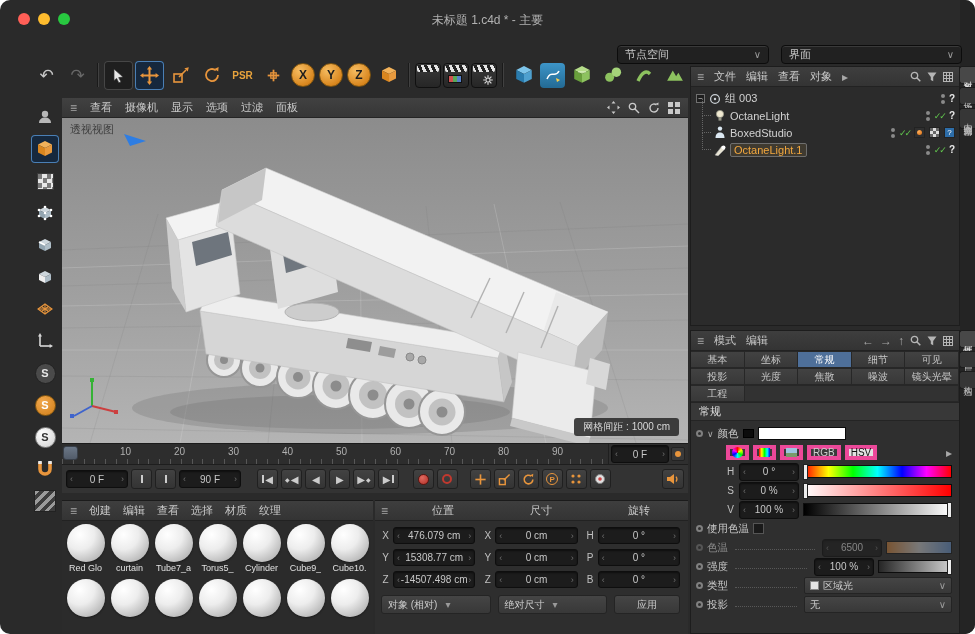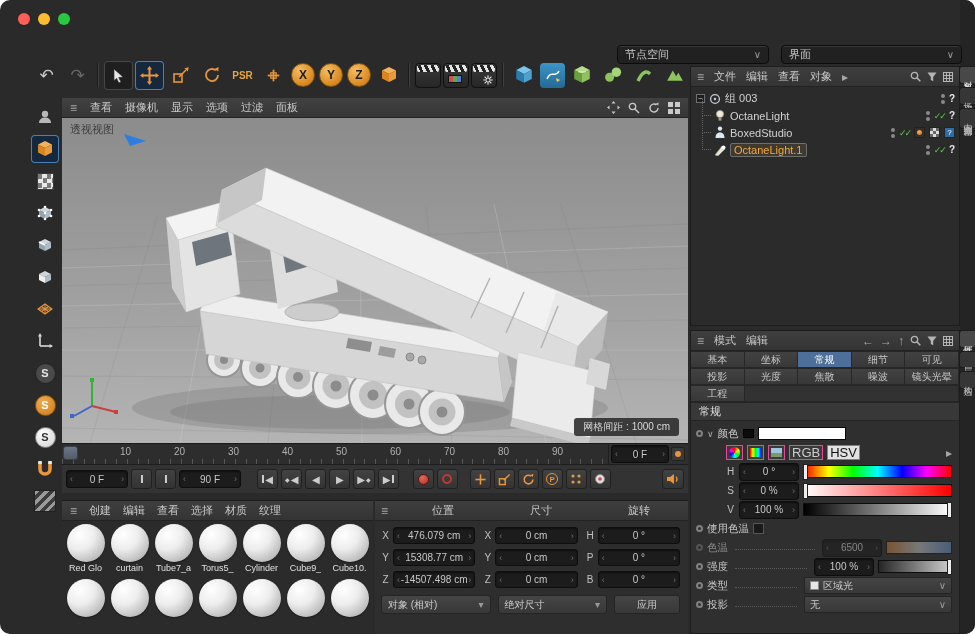--- a/index.html
+++ b/index.html
@@ -74,21 +74,21 @@
 .msphere{width:38px;height:38px;border-radius:50%;background:radial-gradient(circle at 33% 28%,#fff,#ededed 40%,#b5b5b5 82%,#8f8f8f);box-shadow:0 1px 2px rgba(0,0,0,.4)}
 .mname{font-size:9px;color:#e0e0e0;height:10px;max-width:42px;overflow:hidden;white-space:nowrap}
 .coords{position:absolute;left:375px;top:500px;width:313px;height:134px;background:#2e2e2e;border-top:1px solid #1b1b1b;overflow:hidden}
 .coord-head{height:20px;background:linear-gradient(#3e3e3e,#343434);border-bottom:1px solid #222;display:flex;align-items:center;color:#c9c9c9}
 .coord-head .hcell{flex:1;text-align:center}
 .coord-grid{display:grid;grid-template-columns:1fr 1fr 1fr;gap:5px 8px;padding:6px 8px 4px 6px}
 .cfield{display:flex;align-items:center;gap:3px}
 .clabel{width:9px;font-size:10px;color:#c0c0c0;text-align:center;flex:none}
 .cfield .spin{flex:1;height:17px}
 .coord-foot{display:flex;gap:7px;padding:3px 8px 0 6px}
-.csel{flex:1;height:19px;background:linear-gradient(#454545,#383838);border:1px solid #242424;border-radius:3px;display:flex;align-items:center;justify-content:space-between;padding:0 6px;font-size:10px;color:#ccc}
+.csel{flex:1;height:19px;background:linear-gradient(#454545,#383838);border:1px solid #242424;border-radius:3px;display:flex;align-items:center;padding:0 6px;font-size:10px;color:#ccc}
 .cbtn{width:66px;height:19px;background:linear-gradient(#454545,#383838);border:1px solid #242424;border-radius:3px;display:flex;align-items:center;justify-content:center;font-size:10px;color:#ccc}
 
 .om{position:absolute;left:690px;top:66px;width:270px;height:260px;background:#2b2b2b;border:1px solid #1d1d1d}
 .om .pmenu{gap:10px;padding:0 6px}
 .mright{margin-left:auto;display:flex;gap:6px;align-items:center}
 .om-tree{padding:3px 0;font-size:11px;color:#d2d2d2}
 .orow{height:17px;display:flex;align-items:center;gap:3px;padding:0 4px 0 5px;position:relative}
 .orow.child{padding-left:22px}
 .orow.child::before{content:"";position:absolute;left:11px;top:-8px;height:16px;width:8px;border-left:1px dotted #666;border-bottom:1px dotted #666}
 .exp{width:9px;height:9px;background:#1e1e1e;border:1px solid #707070;color:#ccc;font-size:8px;line-height:7px;text-align:center;flex:none}
@@ -115,21 +115,21 @@
 .atab.filler{width:80%;background:#323232}
 .asec{height:19px;background:#383838;border-top:1px solid #242424;border-bottom:1px solid #242424;display:flex;align-items:center;padding:0 8px;color:#e2e2e2}
 .abody{padding:3px 7px 0 5px}
 .prow{display:flex;align-items:center;gap:4px;height:19px;font-size:10.5px;color:#c8c8c8}
 .prow.indent{padding-left:30px}
 .adot{width:7px;height:7px;border:2px solid #808080;border-radius:50%;flex:none}
 .adot.dimmed{border-color:#555}
 .caret{font-size:9px;color:#aaa}
 .swatch-sm{width:11px;height:9px;background:#0c0c0c;border:1px solid #000;flex:none}
 .colorbar{width:88px;height:13px;background:#fff;border:1px solid #0a0a0a}
-.cmode{height:15px;min-width:17px;background:#3a3a3a;border:1px solid #ec4899;display:flex;align-items:center;justify-content:center;font-size:13px;color:#ccc;padding:0 2px}
+.cmode{height:15px;min-width:17px;background:#3a3a3a;border:4px solid #ec4899;display:flex;align-items:center;justify-content:center;font-size:10px;color:#ccc;padding:0 2px}
 .cmode.active{background:#e2e2e2;color:#111}
 .wheel{width:11px;height:11px;border-radius:50%;background:conic-gradient(#f00,#ff0,#0f0,#0ff,#00f,#f0f,#f00)}
 .spec{width:11px;height:9px;background:linear-gradient(90deg,#f00,#ff0,#0f0,#0ff,#00f)}
 .pic{width:11px;height:9px;background:linear-gradient(#9ec4e0 0 55%,#7a9a6a 55%)}
 .hsv-spin{width:60px;flex:none}
 .gradbar{position:relative;flex:1;height:13px;border:1px solid #0d0d0d}
 .gradbar.h{background:linear-gradient(90deg,#f00,#ff0,#0f0,#0ff,#00f,#f0f,#f00)}
 .gradbar.s{background:linear-gradient(90deg,#fff,#f00)}
 .gradbar.v{background:linear-gradient(90deg,#000,#fff)}
 .gradbar.intens{background:linear-gradient(90deg,#262626,#cfcfcf)}
@@ -153,20 +153,21 @@
 </head>
 <body>
 
 <div class="window">
 
   <div class="tl">
     <span class="r"></span>
     <span class="y"></span>
     <span class="g"></span>
   </div>
+  <div class="wtitle">未标题 1.c4d * - 主要</div>
   <div class="hdr-select ns">
     <span>节点空间</span>
     <span class="chev">∨</span>
   </div>
   <div class="hdr-select itf">
     <span>界面</span>
     <span class="chev">∨</span>
   </div>
 
   <div class="toolbar">

